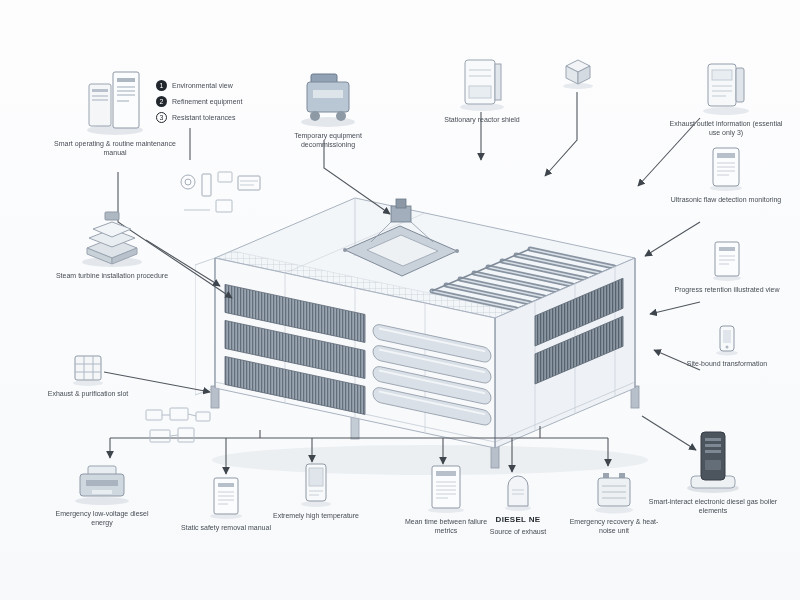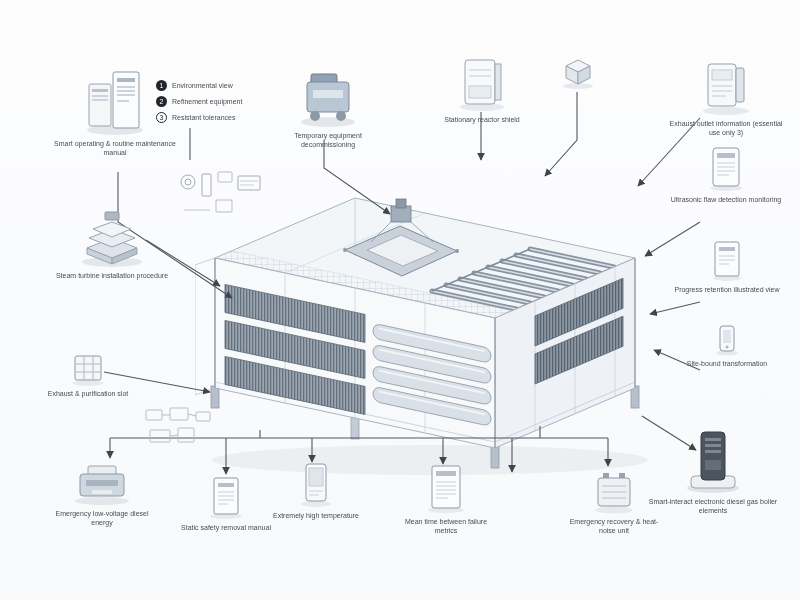--- a/index.html
+++ b/index.html
@@ -361,20 +361,30 @@
       <rect x="11" y="7" width="20" height="5" fill="#b7c0ca"></rect>
       <line x1="11" y1="18" x2="31" y2="18" stroke="#c9d0d8"></line>
         <line x1="11" y1="22" x2="31" y2="22" stroke="#c9d0d8"></line>
       <line x1="11" y1="26" x2="31" y2="26" stroke="#c9d0d8"></line>
         <line x1="11" y1="30" x2="31" y2="30" stroke="#c9d0d8"></line>
       <line x1="11" y1="34" x2="23" y2="34" stroke="#c9d0d8"></line>
     </svg>
     <figcaption class="caption">Mean time between failure metrics</figcaption>
   </figure>
 
+  <figure class="callout c-diesel">
+    <svg width="32" height="38" viewBox="0 0 32 38">
+      <ellipse cx="16" cy="34" rx="13" ry="3" fill="#e6eaee"></ellipse>
+      <path d="M6 32 V12 a10 10 0 0 1 20 0 V32 Z" fill="#f2f4f7" stroke="#8f99a6"></path>
+      <line x1="10" y1="16" x2="22" y2="16" stroke="#c9d0d8"></line>
+        <line x1="10" y1="20" x2="22" y2="20" stroke="#c9d0d8"></line>
+    </svg>
+    <figcaption class="caption-strong">DIESEL NE</figcaption>
+    <div class="caption">Source of exhaust</div>
+  </figure>
 
   <figure class="callout c-recovery">
     <svg width="44" height="46" viewBox="0 0 44 46">
       <ellipse cx="22" cy="42" rx="19" ry="3.5" fill="#e6eaee"></ellipse>
       <rect x="11" y="5" width="6" height="7" fill="#9aa4b0"></rect>
         <rect x="27" y="5" width="6" height="7" fill="#9aa4b0"></rect>
       <rect x="6" y="10" width="32" height="28" rx="3" fill="#eef1f4" stroke="#8f99a6"></rect>
       <line x1="10" y1="18" x2="34" y2="18" stroke="#b7c0ca"></line>
         <line x1="10" y1="24" x2="34" y2="24" stroke="#b7c0ca"></line>
       <line x1="10" y1="30" x2="34" y2="30" stroke="#b7c0ca"></line>

